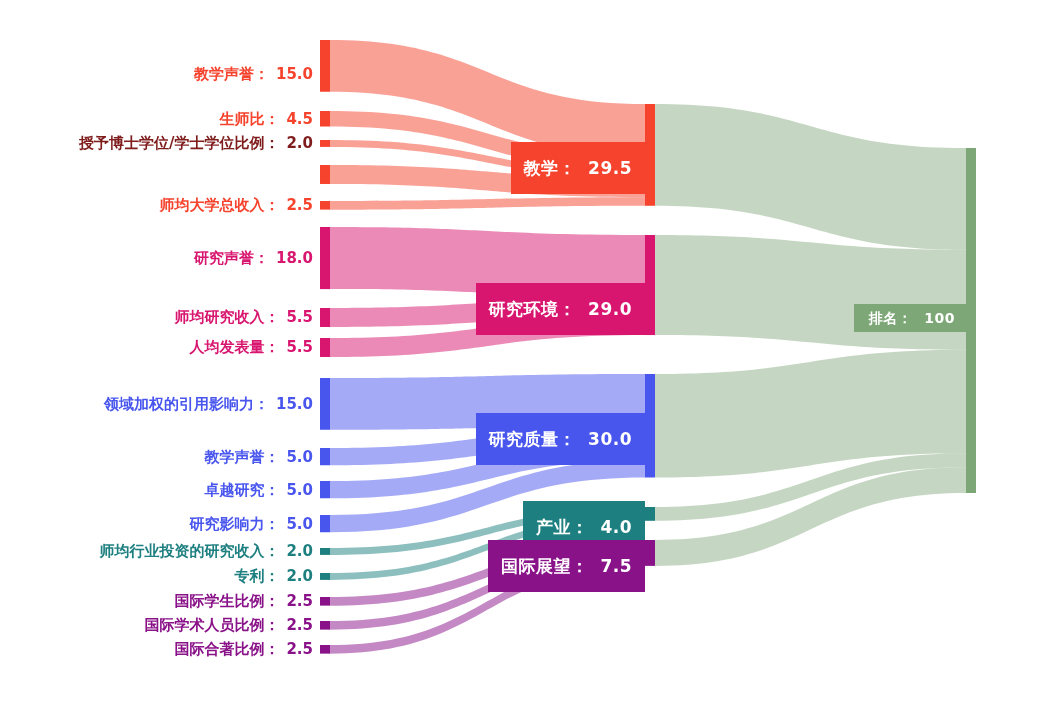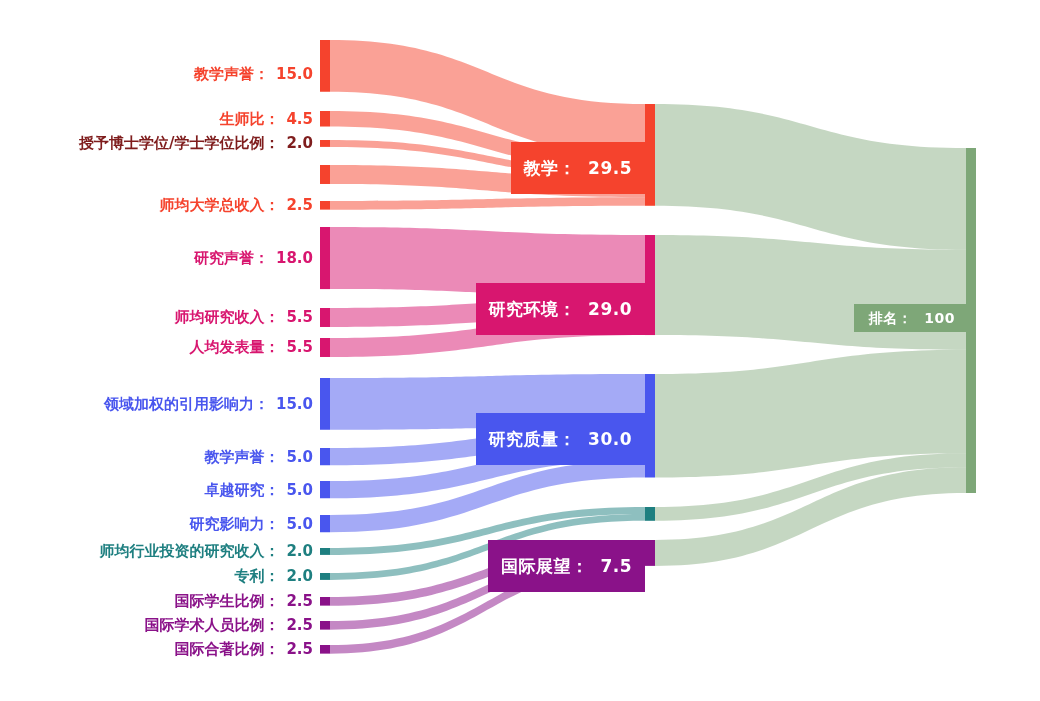--- a/index.html
+++ b/index.html
@@ -89,16 +89,17 @@
       <div class="src-label" style="right: 727px; top: 479px; color: rgb(73, 86, 238);"><span>卓越研究：</span><span class="val">5.0</span></div>
       <div class="src-label" style="right: 727px; top: 513px; color: rgb(73, 86, 238);"><span>研究影响力：</span><span class="val">5.0</span></div>
       <div class="src-label" style="right: 727px; top: 540px; color: rgb(30, 127, 128);"><span>师均行业投资的研究收入：</span><span class="val">2.0</span></div>
       <div class="src-label" style="right: 727px; top: 565px; color: rgb(30, 127, 128);"><span>专利：</span><span class="val">2.0</span></div>
       <div class="src-label" style="right: 727px; top: 590px; color: rgb(138, 18, 137);"><span>国际学生比例：</span><span class="val">2.5</span></div>
       <div class="src-label" style="right: 727px; top: 614px; color: rgb(138, 18, 137);"><span>国际学术人员比例：</span><span class="val">2.5</span></div>
       <div class="src-label" style="right: 727px; top: 638px; color: rgb(138, 18, 137);"><span>国际合著比例：</span><span class="val">2.5</span></div>
       <div class="cat-label" style="right: 395px; top: 142px; background: rgb(245, 67, 45);"><span>教学：</span><span class="val">29.5</span></div>
       <div class="cat-label" style="right: 395px; top: 283px; background: rgb(216, 22, 111);"><span>研究环境：</span><span class="val">29.0</span></div>
       <div class="cat-label" style="right: 395px; top: 413px; background: rgb(73, 86, 238);"><span>研究质量：</span><span class="val">30.0</span></div>
+      <div class="cat-label" style="right: 395px; top: 501px; background: rgb(30, 127, 128);"><span>产业：</span><span class="val">4.0</span></div>
       <div class="cat-label" style="right: 395px; top: 540px; background: rgb(138, 18, 137);"><span>国际展望：</span><span class="val">7.5</span></div>
       <div class="cat-label tgt-label" style="right: 70px; top: 304px; background: rgb(126, 167, 120);"><span>排名：</span><span class="val">100</span></div>
     </div>
 </div>
 
 </body></html>

